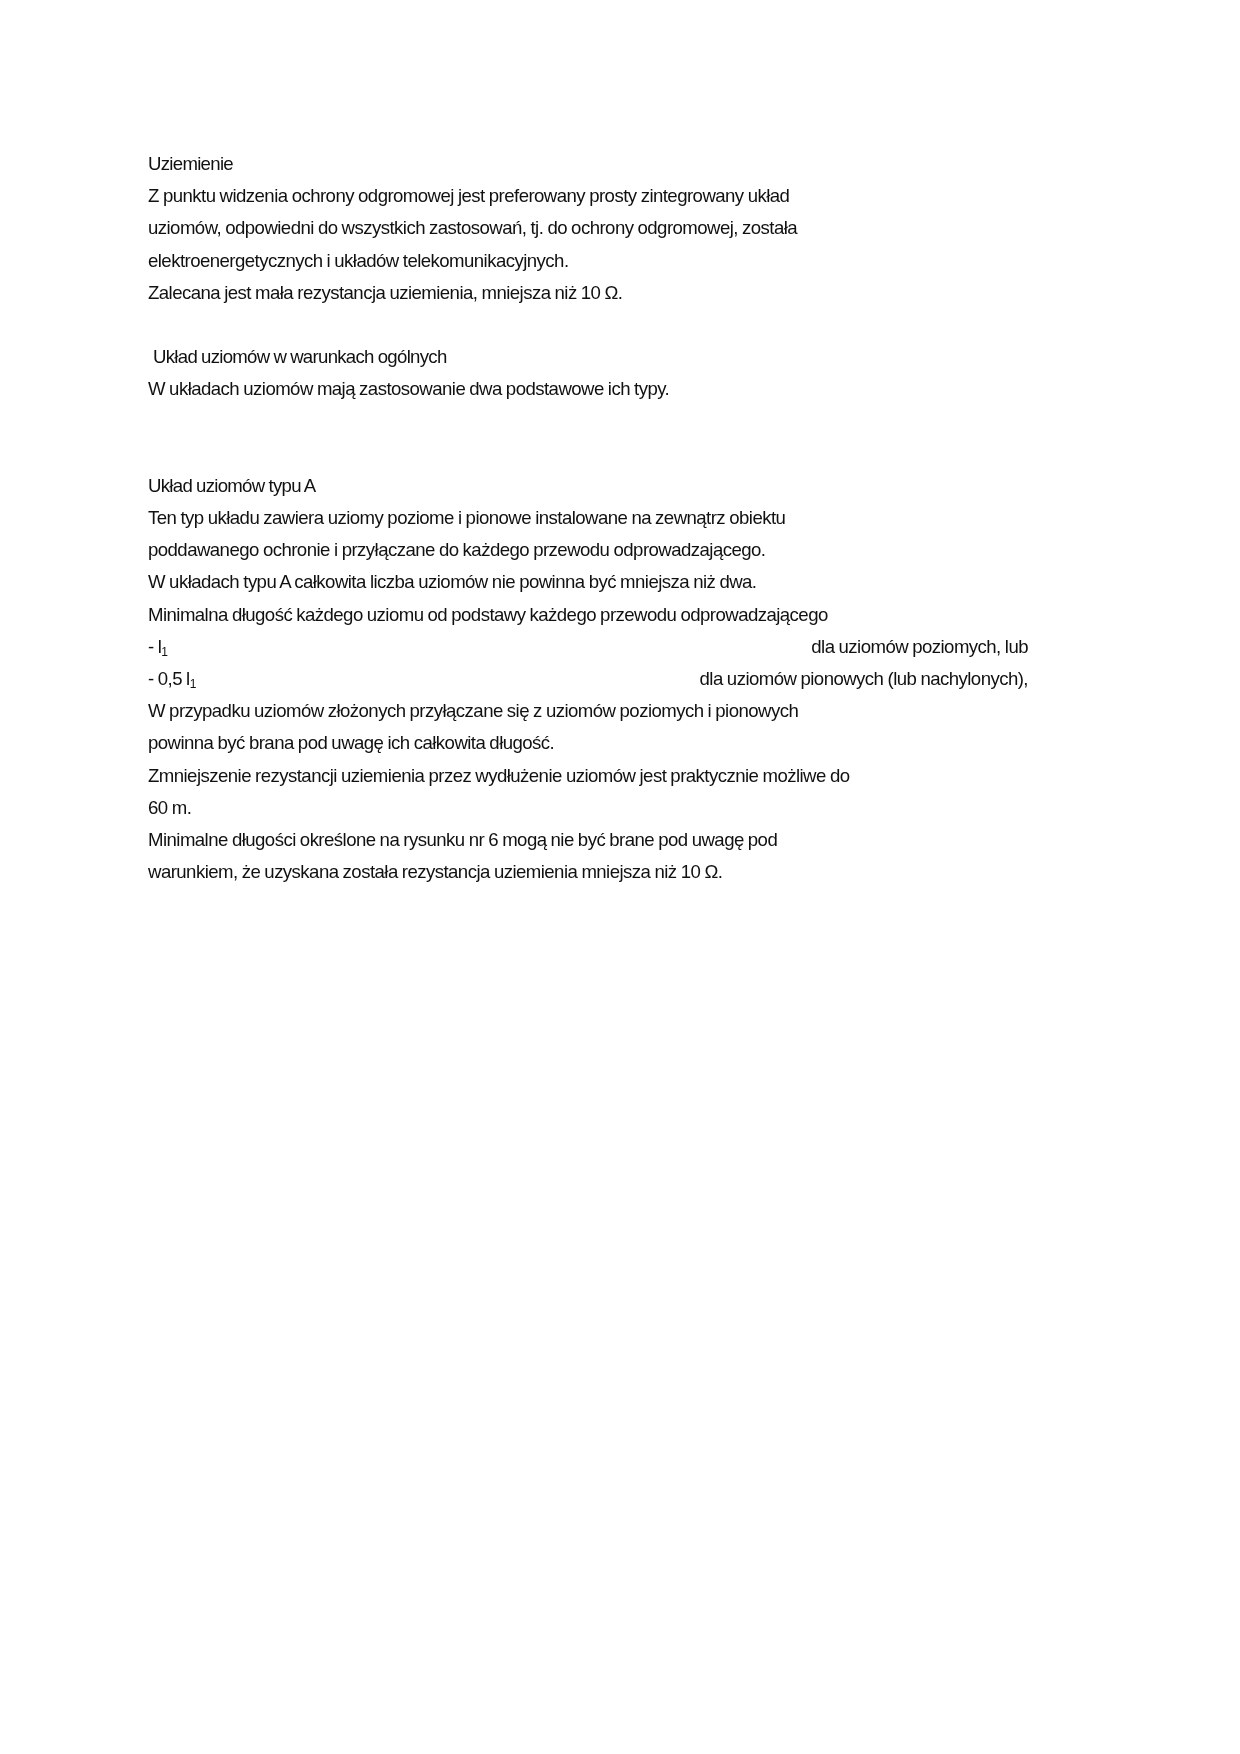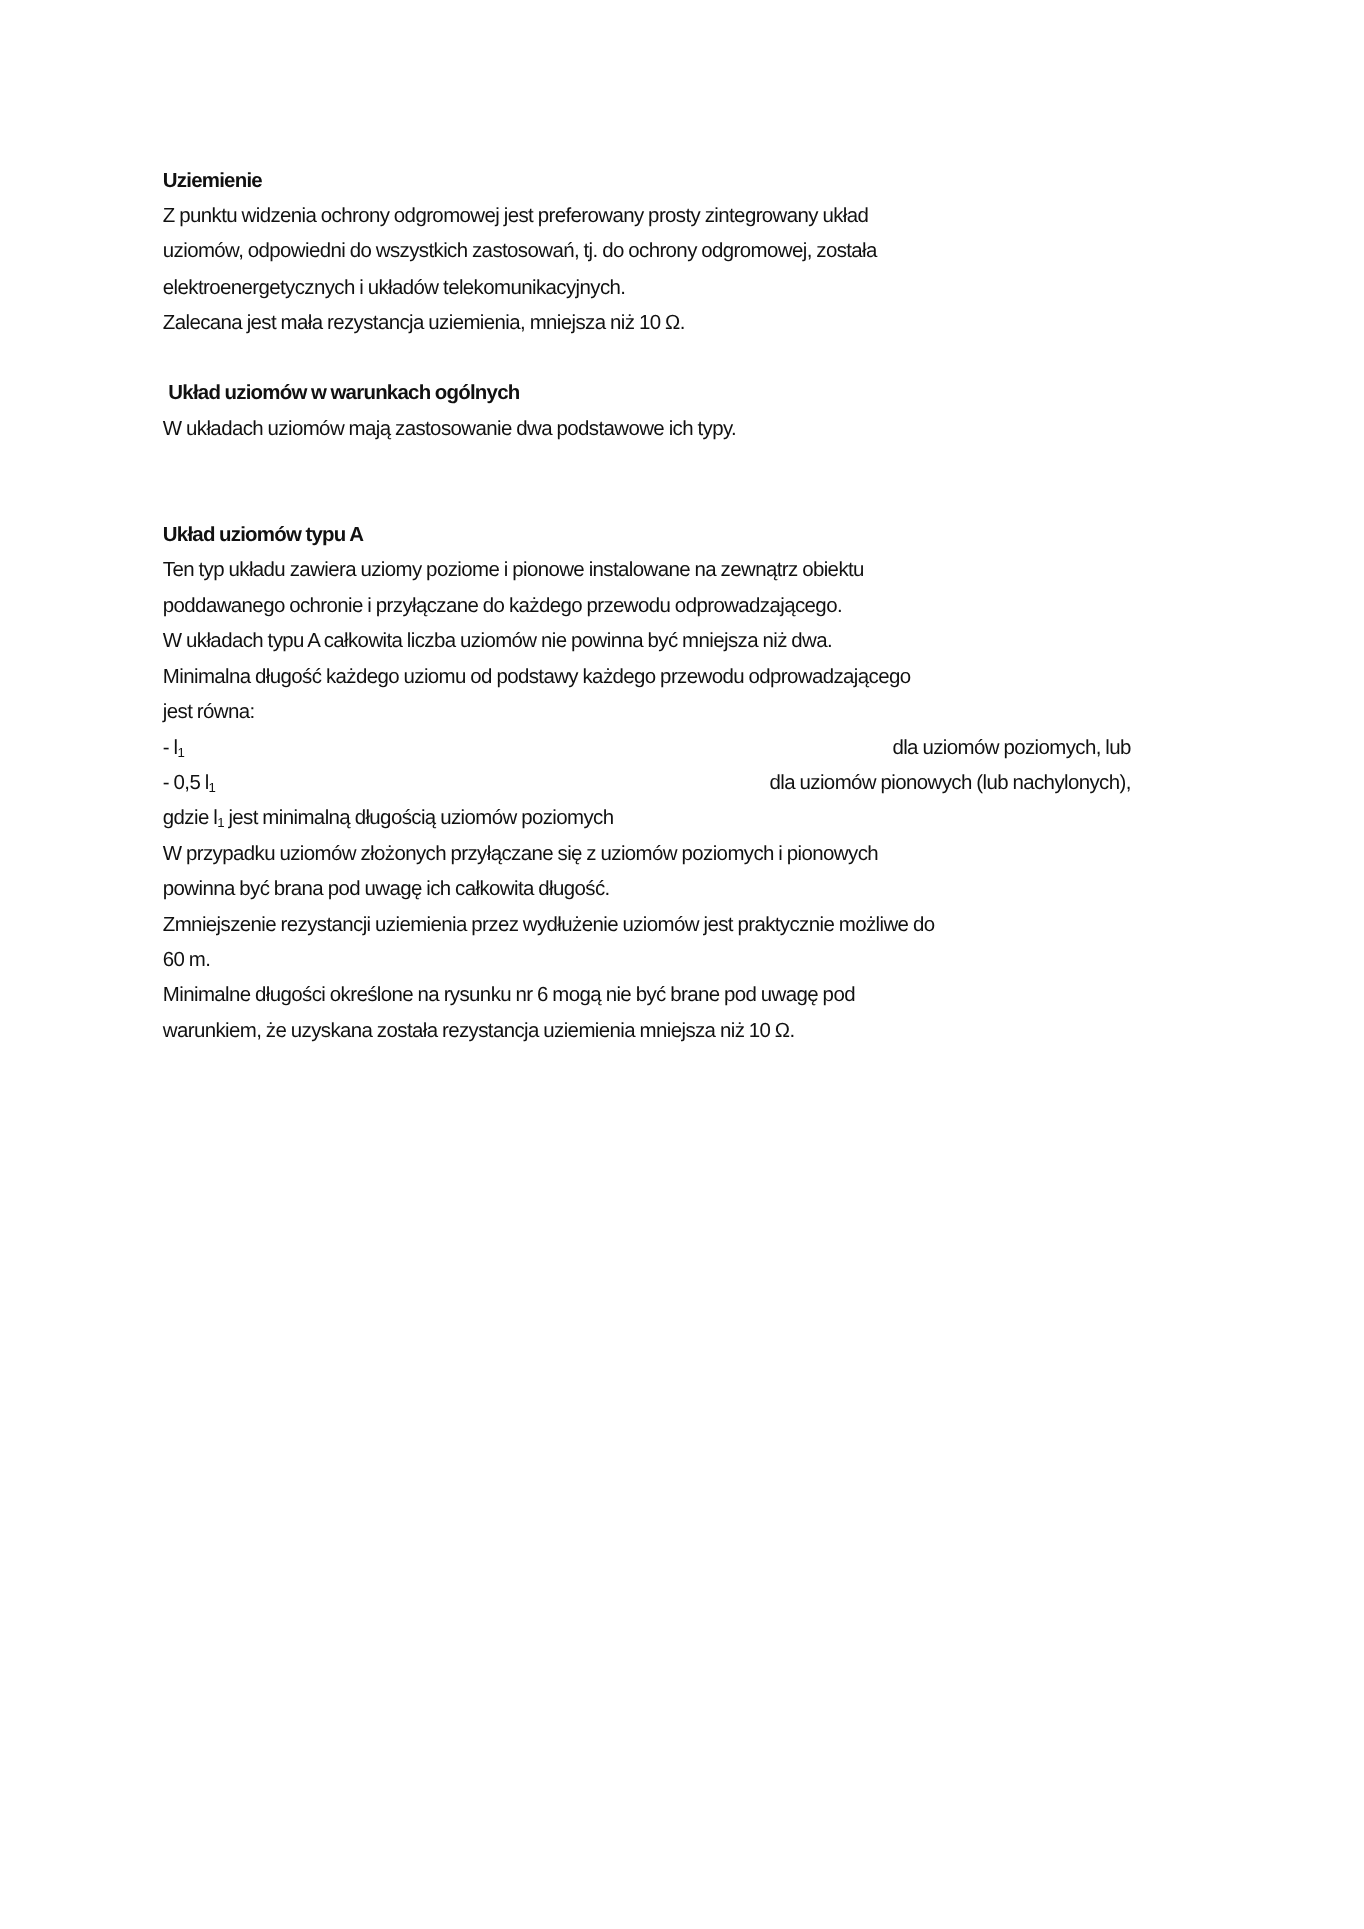--- a/index.html
+++ b/index.html
@@ -8,21 +8,21 @@
       position: absolute; left: 0; top: 0; width: 1240px; height: 1754px;
       background: #ffffff;
     }
     .content {
       position: absolute; left: 148px; top: 148px; width: 880px;
       font-family: "Liberation Sans", sans-serif;
       font-size: 18.6px; color: #111111;
       letter-spacing: -0.55px; word-spacing: -0.5px;
     }
     .line { height: 32.2px; line-height: 32.2px; white-space: nowrap; }
-    .bold { font-weight: bold; letter-spacing: -0.7px; }
+    .bold { font-weight: normal; letter-spacing: -0.7px; }
     .blank { height: 32.2px; }
     .indent1 { padding-left: 5px; }
     sub { font-size: 12px; vertical-align: -3px; line-height: 0; }
     .item { display: flex; justify-content: space-between; }
     .item .lbl { display: inline-block; width: 86px; }
     .item .lbl2 { display: inline-block; width: 90px; }
   </style>
 </head>
 <body>
 
@@ -39,31 +39,29 @@
     <div class="line bold indent1">Układ uziomów w warunkach ogólnych</div>
     <div class="line">W układach uziomów mają zastosowanie dwa podstawowe ich typy.</div>
     <div class="blank"></div>
     <div class="blank"></div>
 
     <div class="line bold">Układ uziomów typu A</div>
     <div class="line">Ten typ układu zawiera uziomy poziome i pionowe instalowane na zewnątrz obiektu</div>
     <div class="line">poddawanego ochronie i przyłączane do każdego przewodu odprowadzającego.</div>
     <div class="line">W układach typu A całkowita liczba uziomów nie powinna być mniejsza niż dwa.</div>
     <div class="line">Minimalna długość każdego uziomu od podstawy każdego przewodu odprowadzającego</div>
-    <div class="line">jest równa:</div>
 
     <div class="line item">
       <span class="lbl"><span>- l</span><sub>1</sub></span>
       <span>dla uziomów poziomych, lub</span>
     </div>
     <div class="line item">
       <span class="lbl2"><span>- 0,5 l</span><sub>1</sub></span>
       <span>dla uziomów pionowych (lub nachylonych),</span>
     </div>
-    <div class="line"><span>gdzie l</span><sub>1</sub><span> jest minimalną długością uziomów poziomych</span></div>
 
     <div class="line">W przypadku uziomów złożonych przyłączane się z uziomów poziomych i pionowych</div>
     <div class="line">powinna być brana pod uwagę ich całkowita długość.</div>
     <div class="line">Zmniejszenie rezystancji uziemienia przez wydłużenie uziomów jest praktycznie możliwe do</div>
     <div class="line">60 m.</div>
     <div class="line">Minimalne długości określone na rysunku nr 6 mogą nie być brane pod uwagę pod</div>
     <div class="line">warunkiem, że uzyskana została rezystancja uziemienia mniejsza niż 10 Ω.</div>
   </div>
 </div>
 

